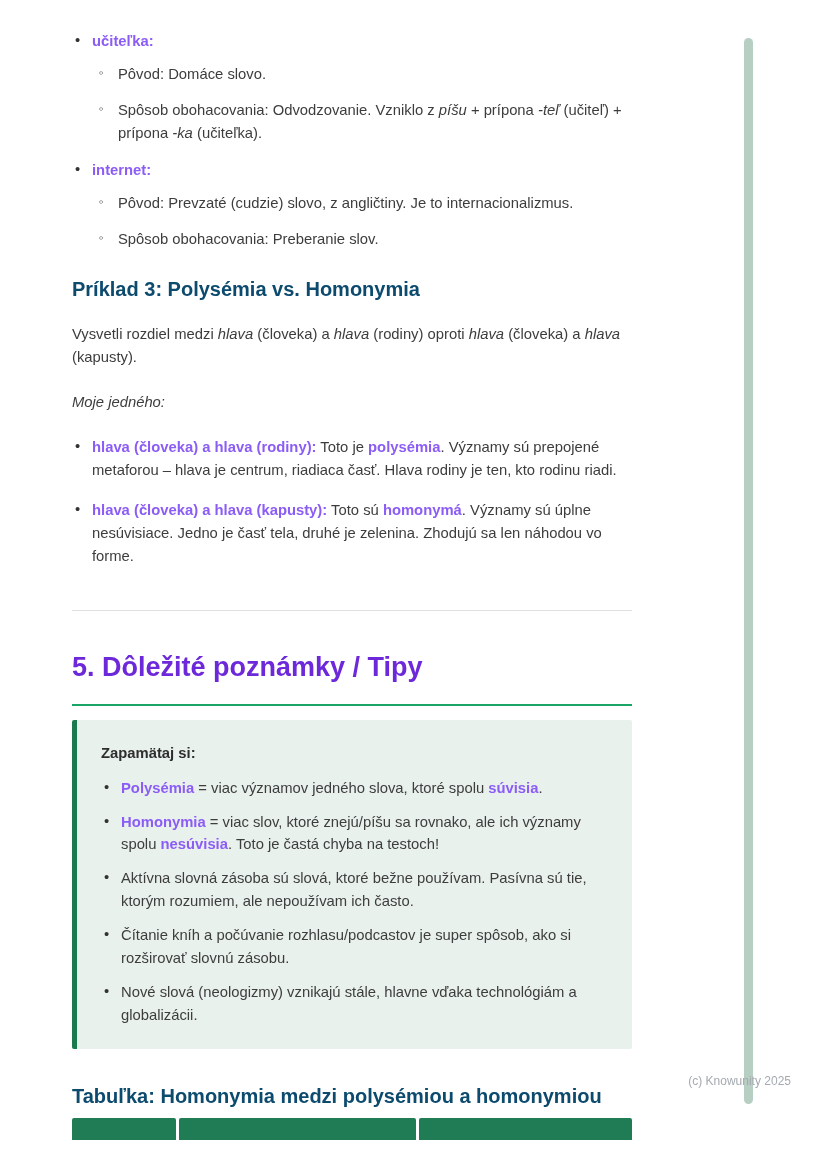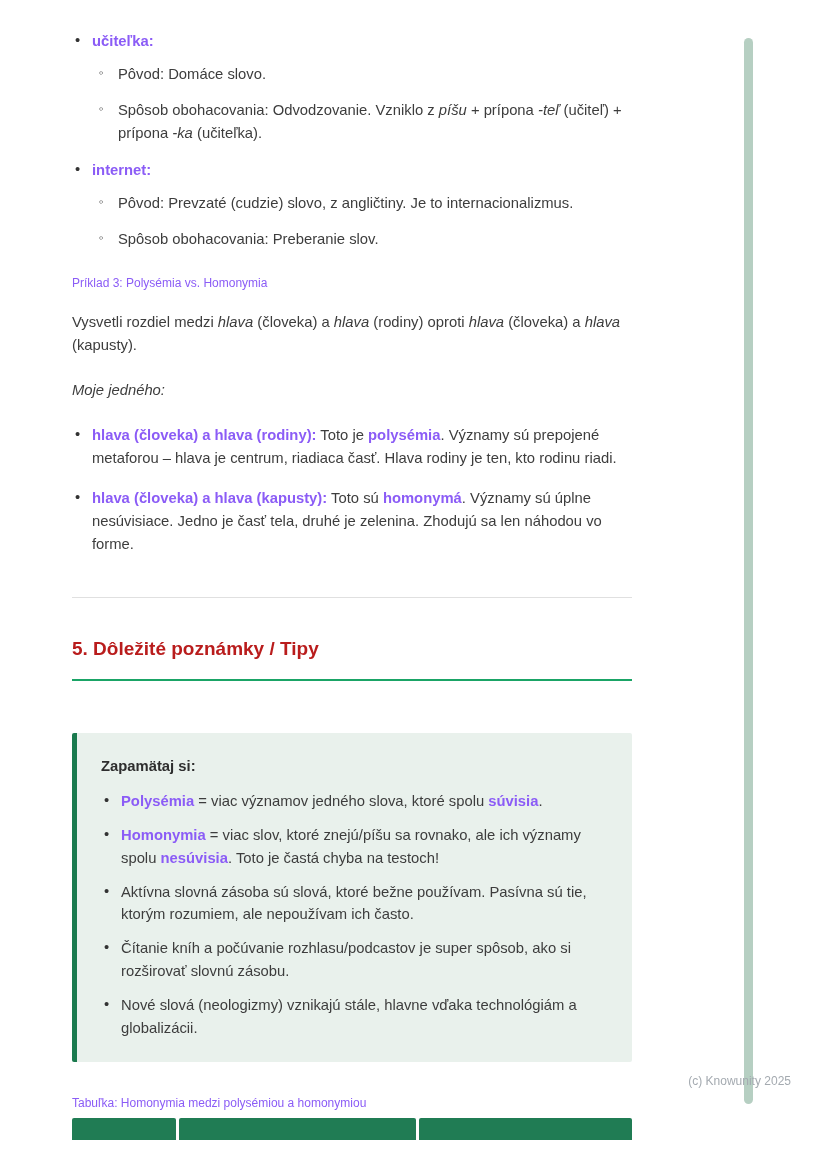--- a/index.html
+++ b/index.html
@@ -14,35 +14,35 @@
   .b { font-weight:700; color:#8b5cf6; }
   .i { font-style:italic; }
 
   ul { list-style:none; }
   .l1 > li { position:relative; padding-left:20px; margin-bottom:14px; }
   .mk { position:absolute; left:3px; top:-1px; color:#333; }
   .l2 { margin-top:10px; }
   .l2 > li { position:relative; padding-left:26px; margin-bottom:13px; }
   .mk2 { position:absolute; left:7px; top:0px; color:#444; font-size:13px; }
 
-  .h3 { font-size:12px; font-weight:400; color:#8b5cf6; margin-top:24px; margin-bottom:18px; }
+  .h3 { font-size:20px; font-weight:700; color:#0c4a6e; margin-top:24px; margin-bottom:18px; }
   .para { margin-top:16px; margin-bottom:16px; }
   .italic { font-style:italic; margin-top:22px; margin-bottom:22px; }
   .sol { margin-top:22px; }
   .sol > li { margin-bottom:17px; }
 
   .rule { border:none; border-top:1px solid #e0e0e0; margin-top:42px; }
 
   .h2 {
-    margin-top:36px; font-size:19px; font-weight:700; color:#b91c1c;
+    margin-top:36px; font-size:27px; font-weight:700; color:#6d28d9;
     padding-bottom:15px; border-bottom:2px solid #1aa466;
   }
 
   .callout {
-    margin-top:52px; background:#e9f1ec; border-left:5px solid #1a7a4e;
+    margin-top:14px; background:#e9f1ec; border-left:5px solid #1a7a4e;
     border-radius:2px; padding:22px 38px 22px 24px;
   }
   .callout-title { font-weight:700; color:#2e2e2e; margin-bottom:12px; }
   .co > li { margin-bottom:11px; }
   .co > li:last-child { margin-bottom:0; }
 
   .table-heading { margin-top:32px; margin-bottom:0; }
 
   .table-strip {
     position:absolute; left:72px; top:1118px; width:560px; height:22px;

